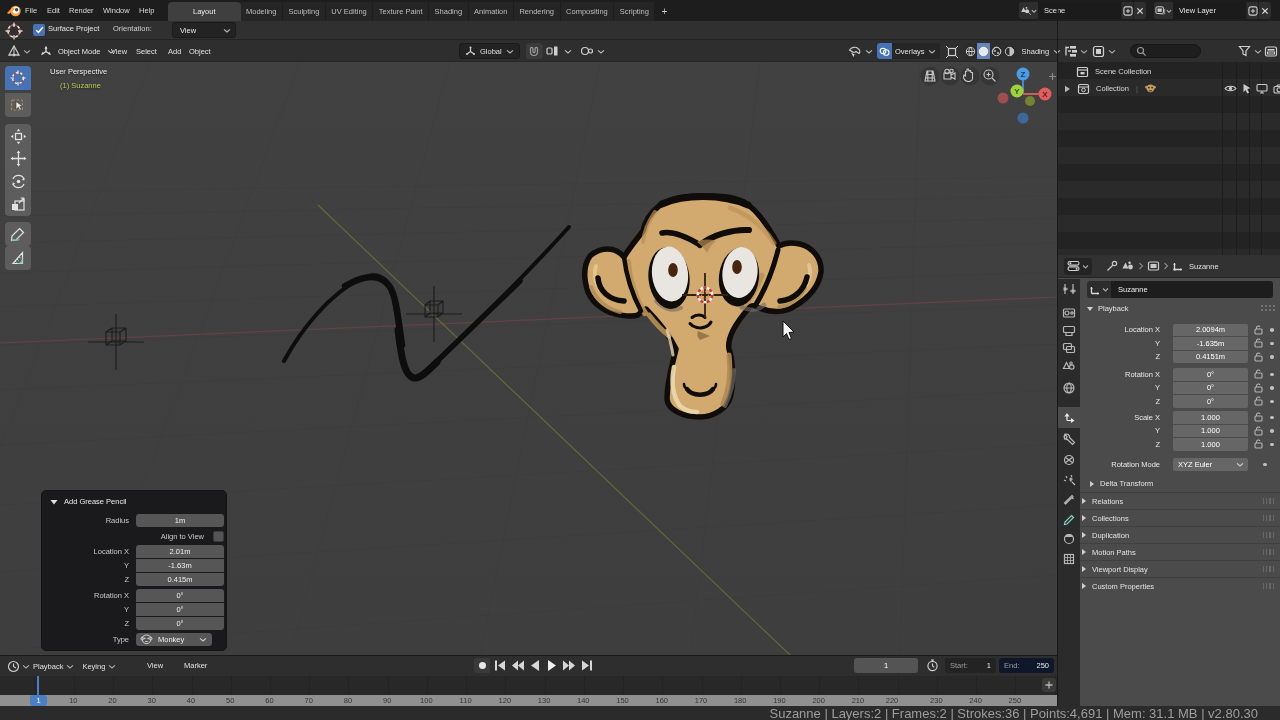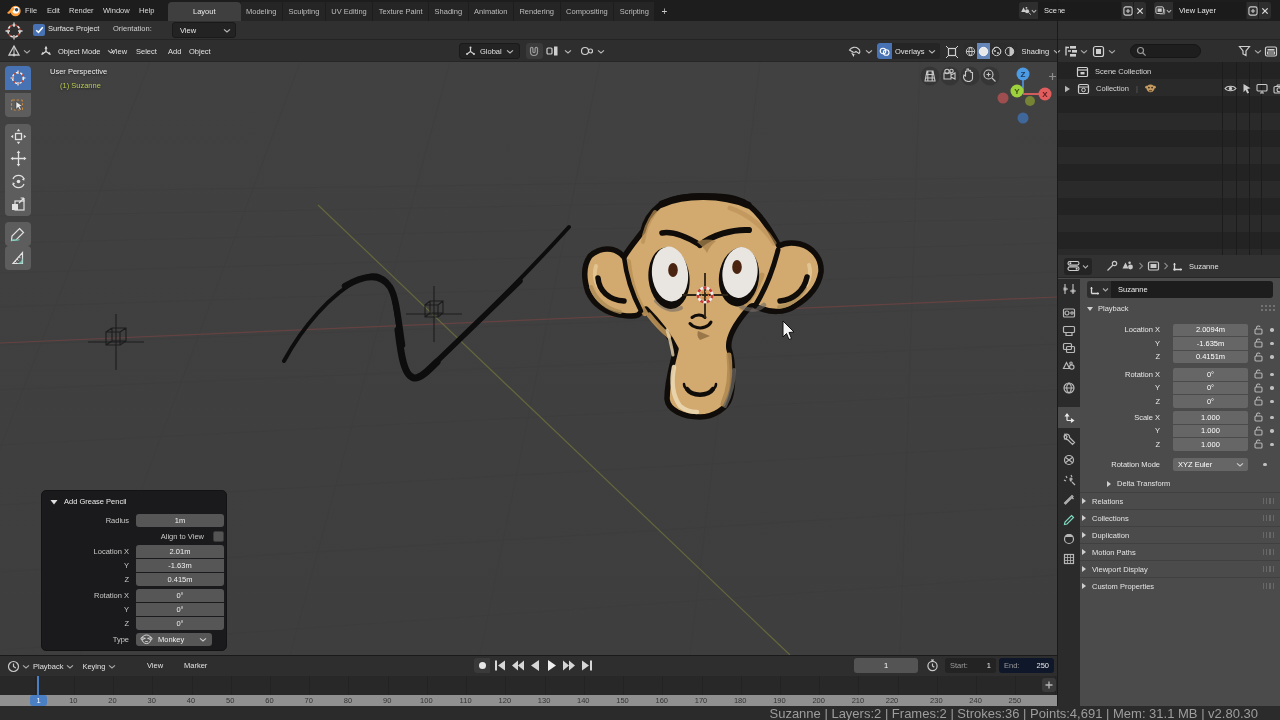--- a/index.html
+++ b/index.html
@@ -826,21 +826,21 @@
             <path d="M1,2.3 L4,5 L7,2.3" fill="none" stroke="#ccc" stroke-width="1.1"></path>
           </svg>
         </span>
         <span class="lockdot">
           <span class="dot" style="margin-left:15px"></span>
         </span>
       </div>
  </div>
 
  <div class="abs" style="left:22px;top:220px;width:200px" id="pheads">
-  <div class="phead" style="padding-left:27px">
+  <div class="phead" style="padding-left:10px">
         <span class="ptri"></span>
         <span>Delta Transform</span>
       </div>
   <div class="phs">
         <span class="ptri"></span>
         <span>Relations</span>
         <span class="drag"></span>
       </div>
   <div class="phs">
         <span class="ptri"></span>

